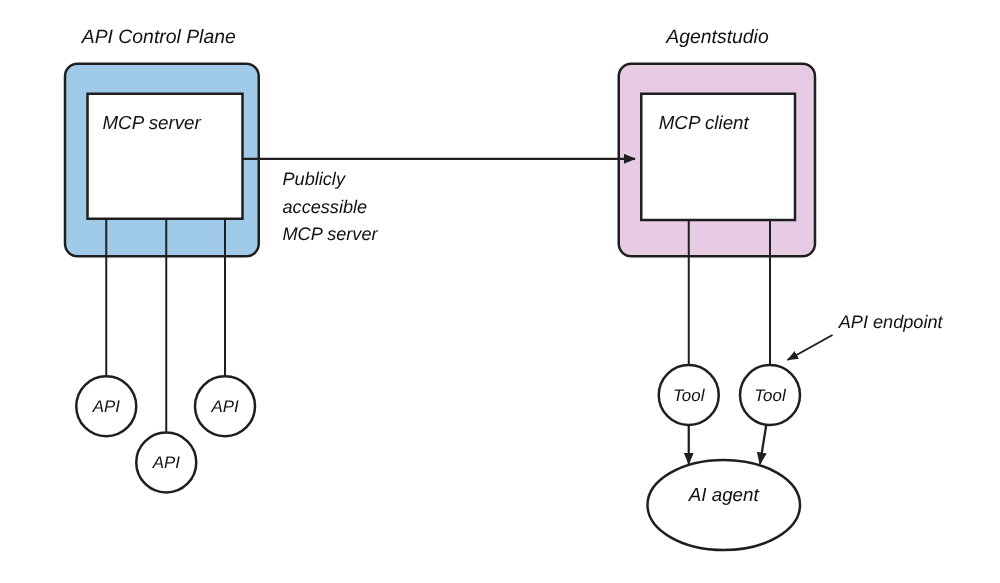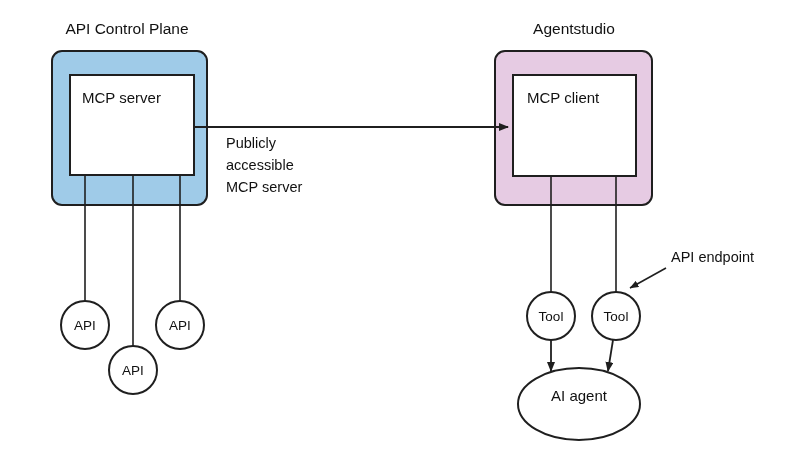--- a/index.html
+++ b/index.html
@@ -13,20 +13,21 @@
     height: 466px;
     font-family: "Liberation Sans", sans-serif;
     color: #111111;
     overflow: hidden;
   }
   #canvas {
     position: relative;
     width: 800px;
     height: 466px;
     background: #ffffff;
+    font-style: italic;
   }
   svg#diagram {
     position: absolute;
     left: 0;
     top: 0;
     width: 800px;
     height: 466px;
   }
   .node-label {
     font-family: "Liberation Sans", sans-serif;

